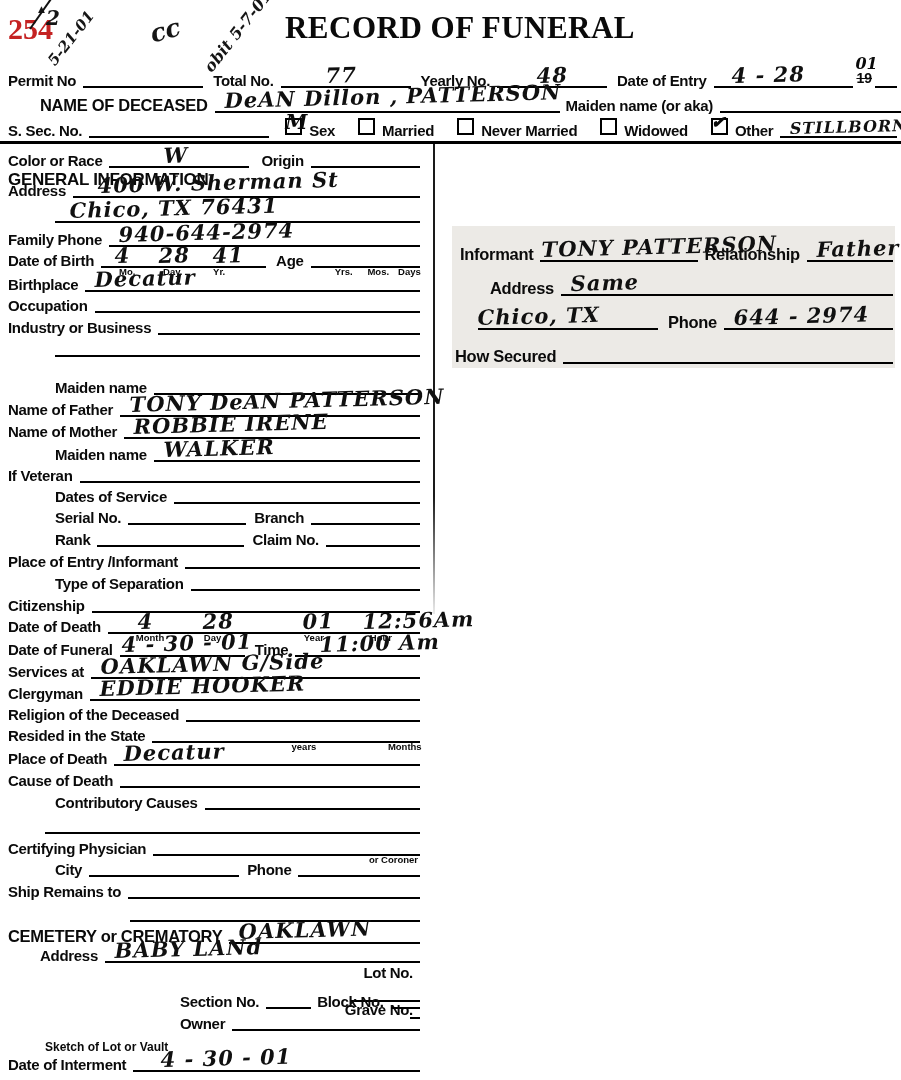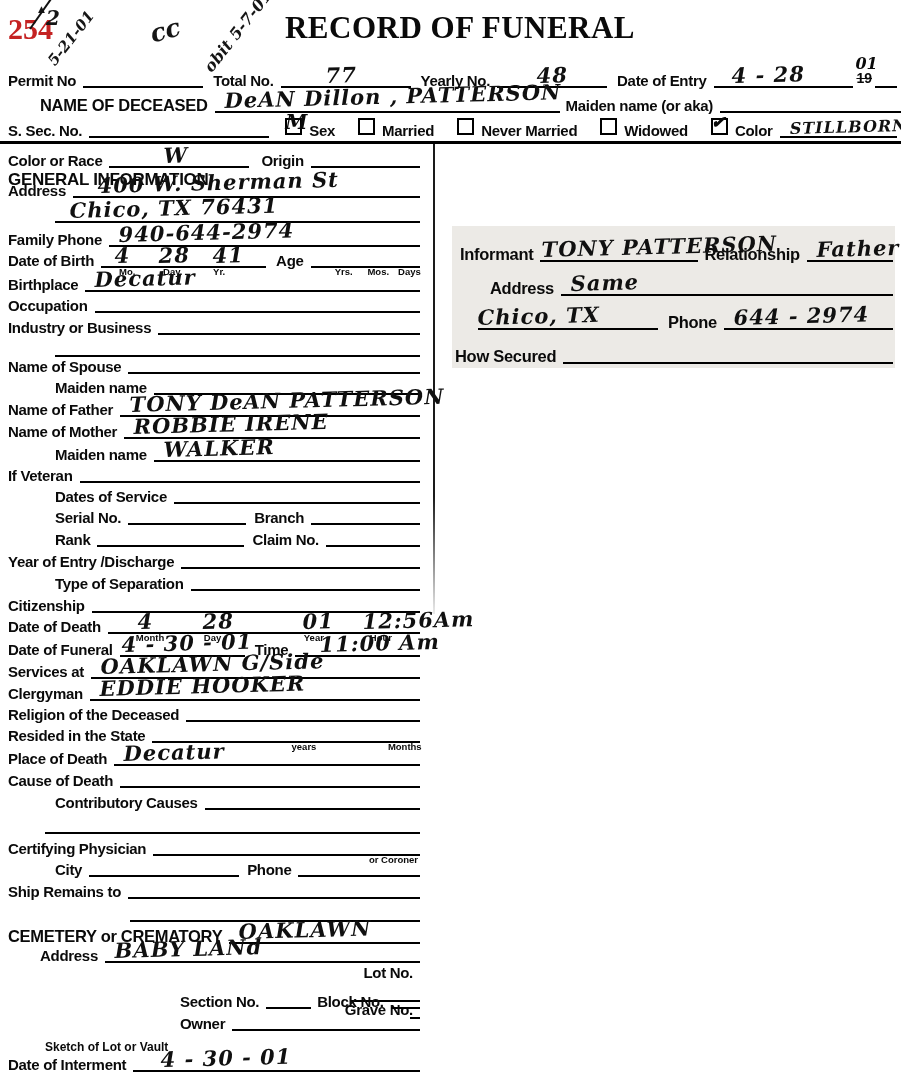--- a/index.html
+++ b/index.html
@@ -93,21 +93,21 @@
     <span class="l">Sex</span>
     <span class="cb"></span>
     <span class="l">Married</span>
     <span class="cb"></span>
     <span class="l">Never Married</span>
     <span class="cb"></span>
     <span class="l">Widowed</span>
     <span class="cb">
         <span class="mark" style="top:-8px;font-size:17px;">✔</span>
       </span>
-    <span class="l">Color</span>
+    <span class="l">Other</span>
     <span class="u">
         <span class="hw sm">STILLBORN</span>
       </span>
   </div>
 
   <div class="hr1"></div>
   <div class="vline"></div>
   <div class="panel"></div>
 
   <div class="r" style="left:8px;top:146px;width:412px;">
@@ -210,26 +210,20 @@
         <span class="hw big">644 - 2974</span>
       </span>
   </div>
   <div class="r" style="left:455px;top:342px;width:438px;">
     <span class="l big">How Secured</span>
     <span class="u">
         <span class="hw"></span>
       </span>
   </div>
 
-  <div class="r" style="left:8px;top:352px;width:412px;">
-    <span class="l">Name of Spouse</span>
-    <span class="u">
-        <span class="hw"></span>
-      </span>
-  </div>
   <div class="r" style="left:55px;top:373px;width:365px;">
     <span class="l">Maiden name</span>
     <span class="u">
         <span class="hw"></span>
       </span>
   </div>
   <div class="r" style="left:8px;top:395px;width:412px;">
     <span class="l">Name of Father</span>
     <span class="u">
         <span class="hw big">TONY DeAN  PATTERSON</span>
@@ -274,21 +268,21 @@
     <span class="l">Rank</span>
     <span class="u f" style="width:147px;">
         <span class="hw"></span>
       </span>
     <span class="l" style="padding-left:8px;">Claim No.</span>
     <span class="u">
         <span class="hw"></span>
       </span>
   </div>
   <div class="r" style="left:8px;top:547px;width:412px;">
-    <span class="l">Year of Entry /Discharge</span>
+    <span class="l">Place of Entry /Informant</span>
     <span class="u">
         <span class="hw"></span>
       </span>
   </div>
   <div class="r" style="left:55px;top:569px;width:365px;">
     <span class="l">Type of Separation</span>
     <span class="u">
         <span class="hw"></span>
       </span>
   </div>

